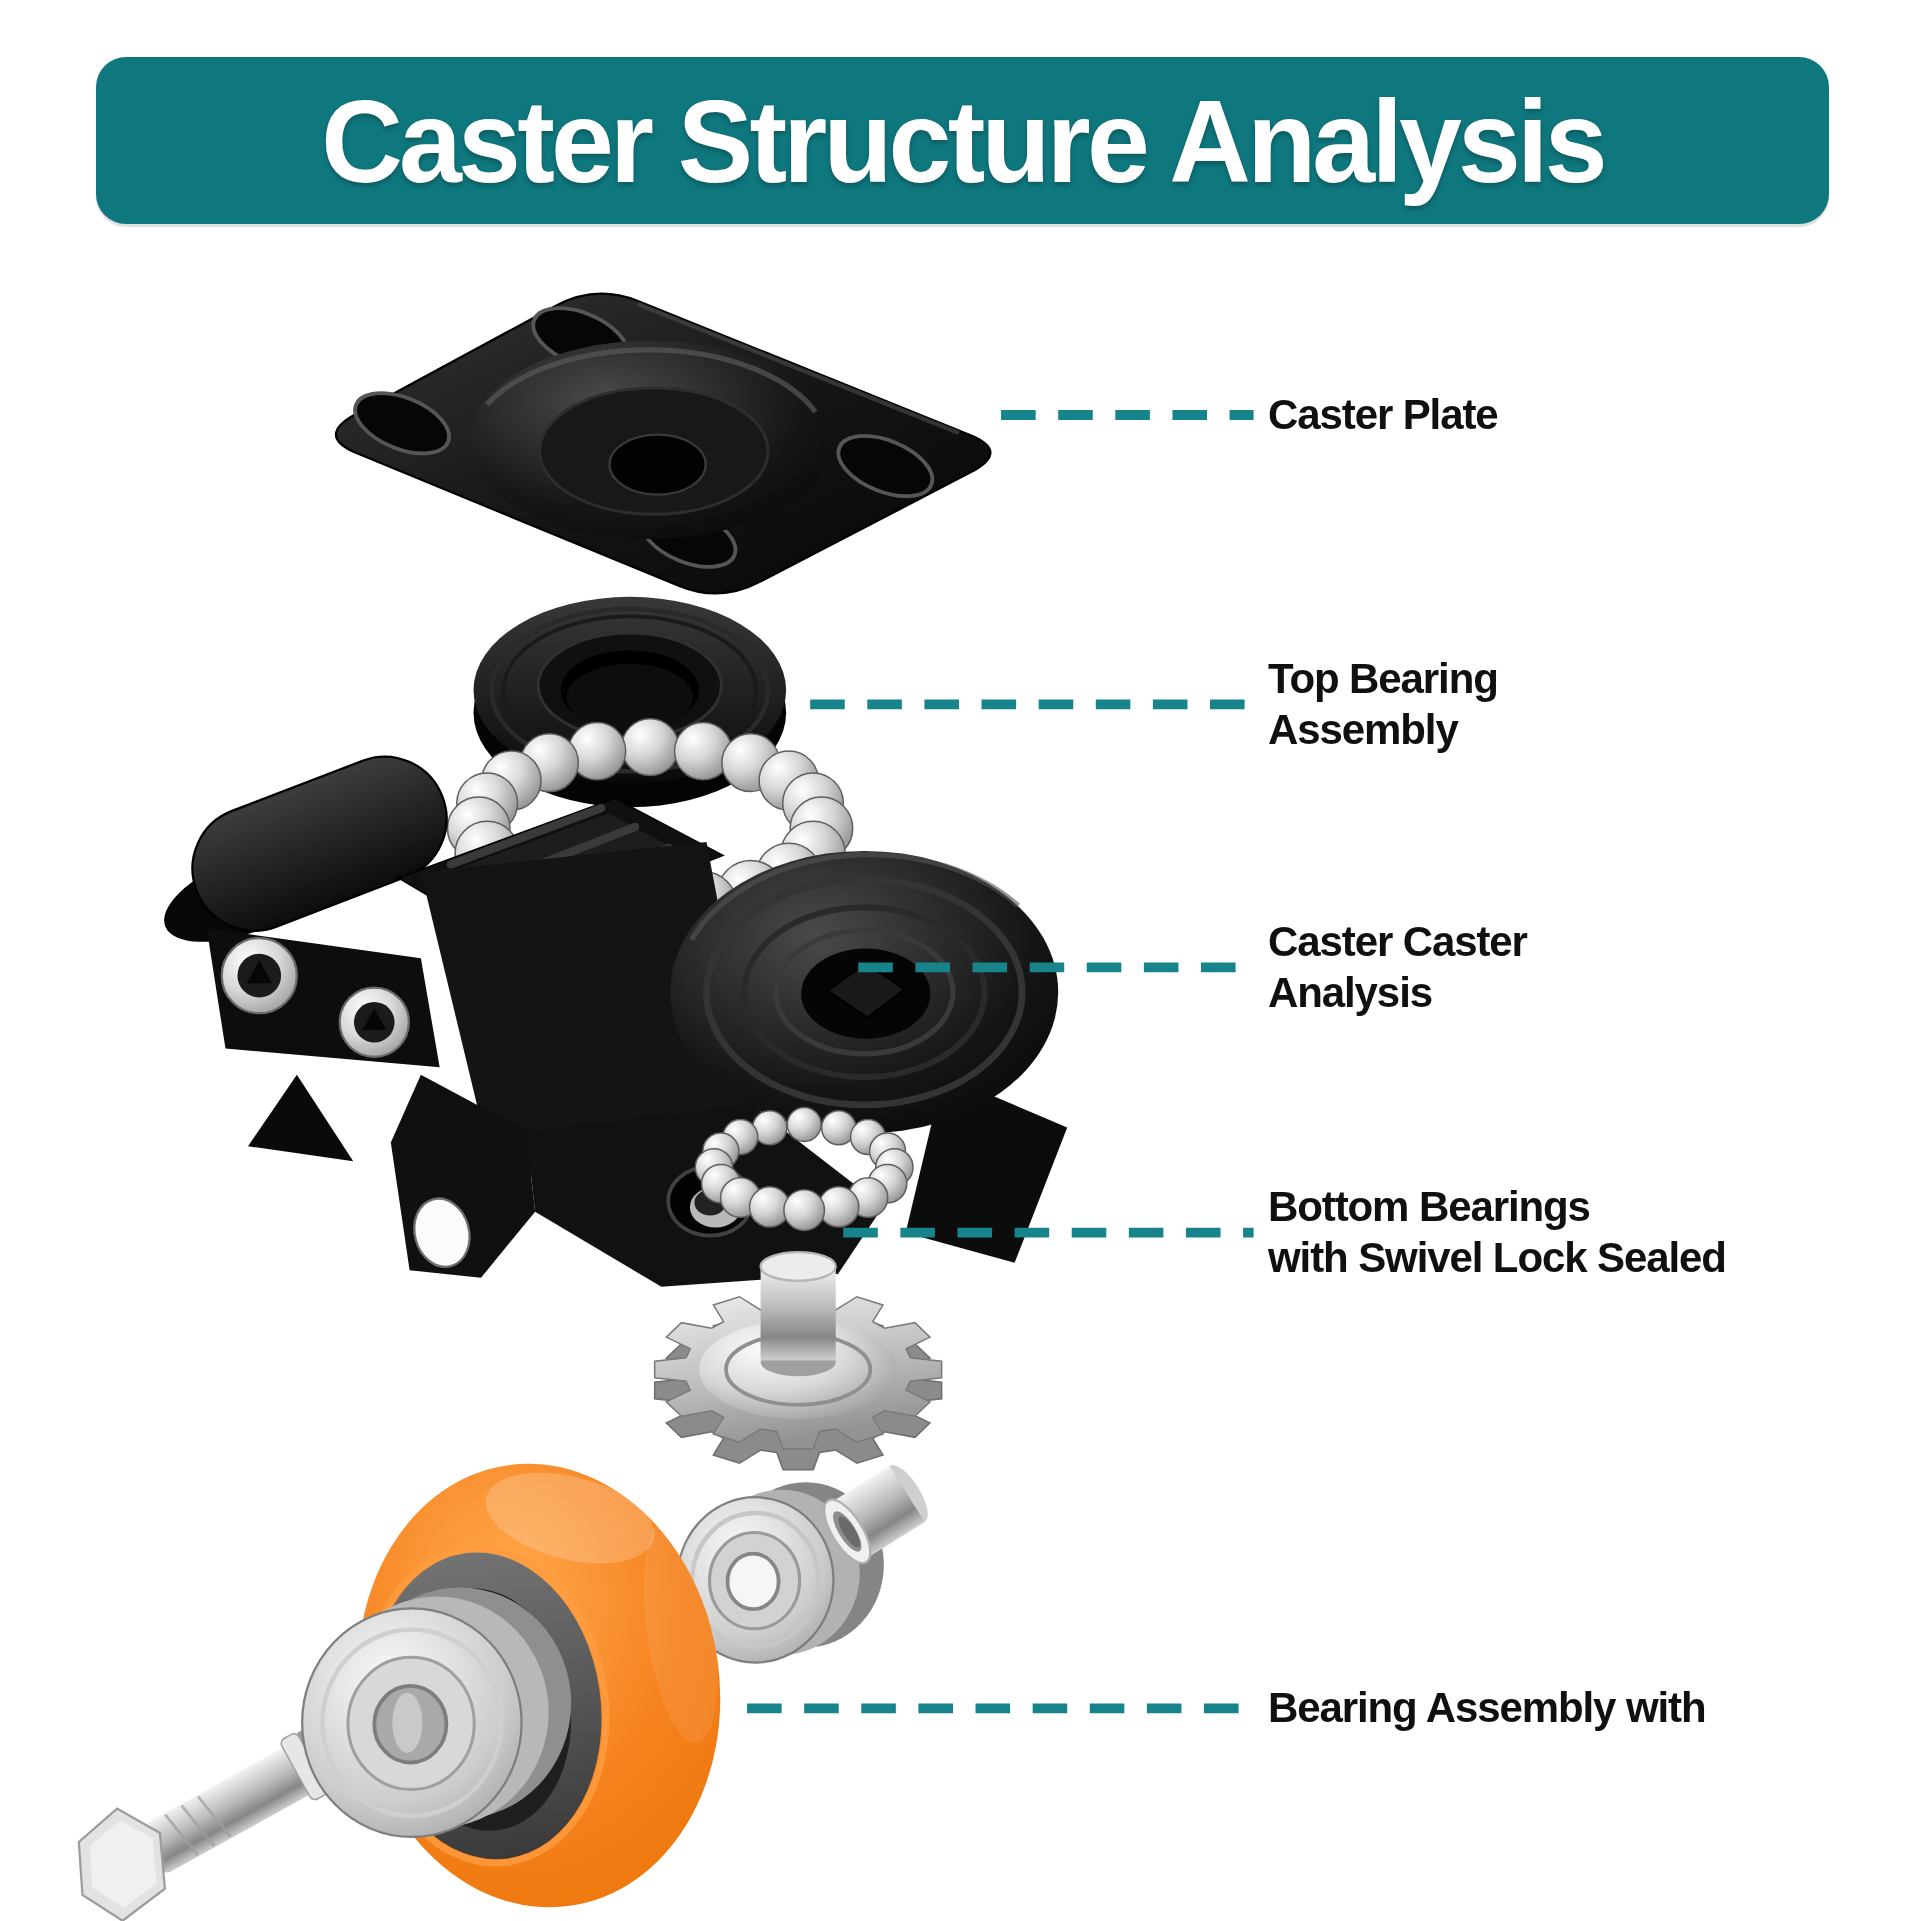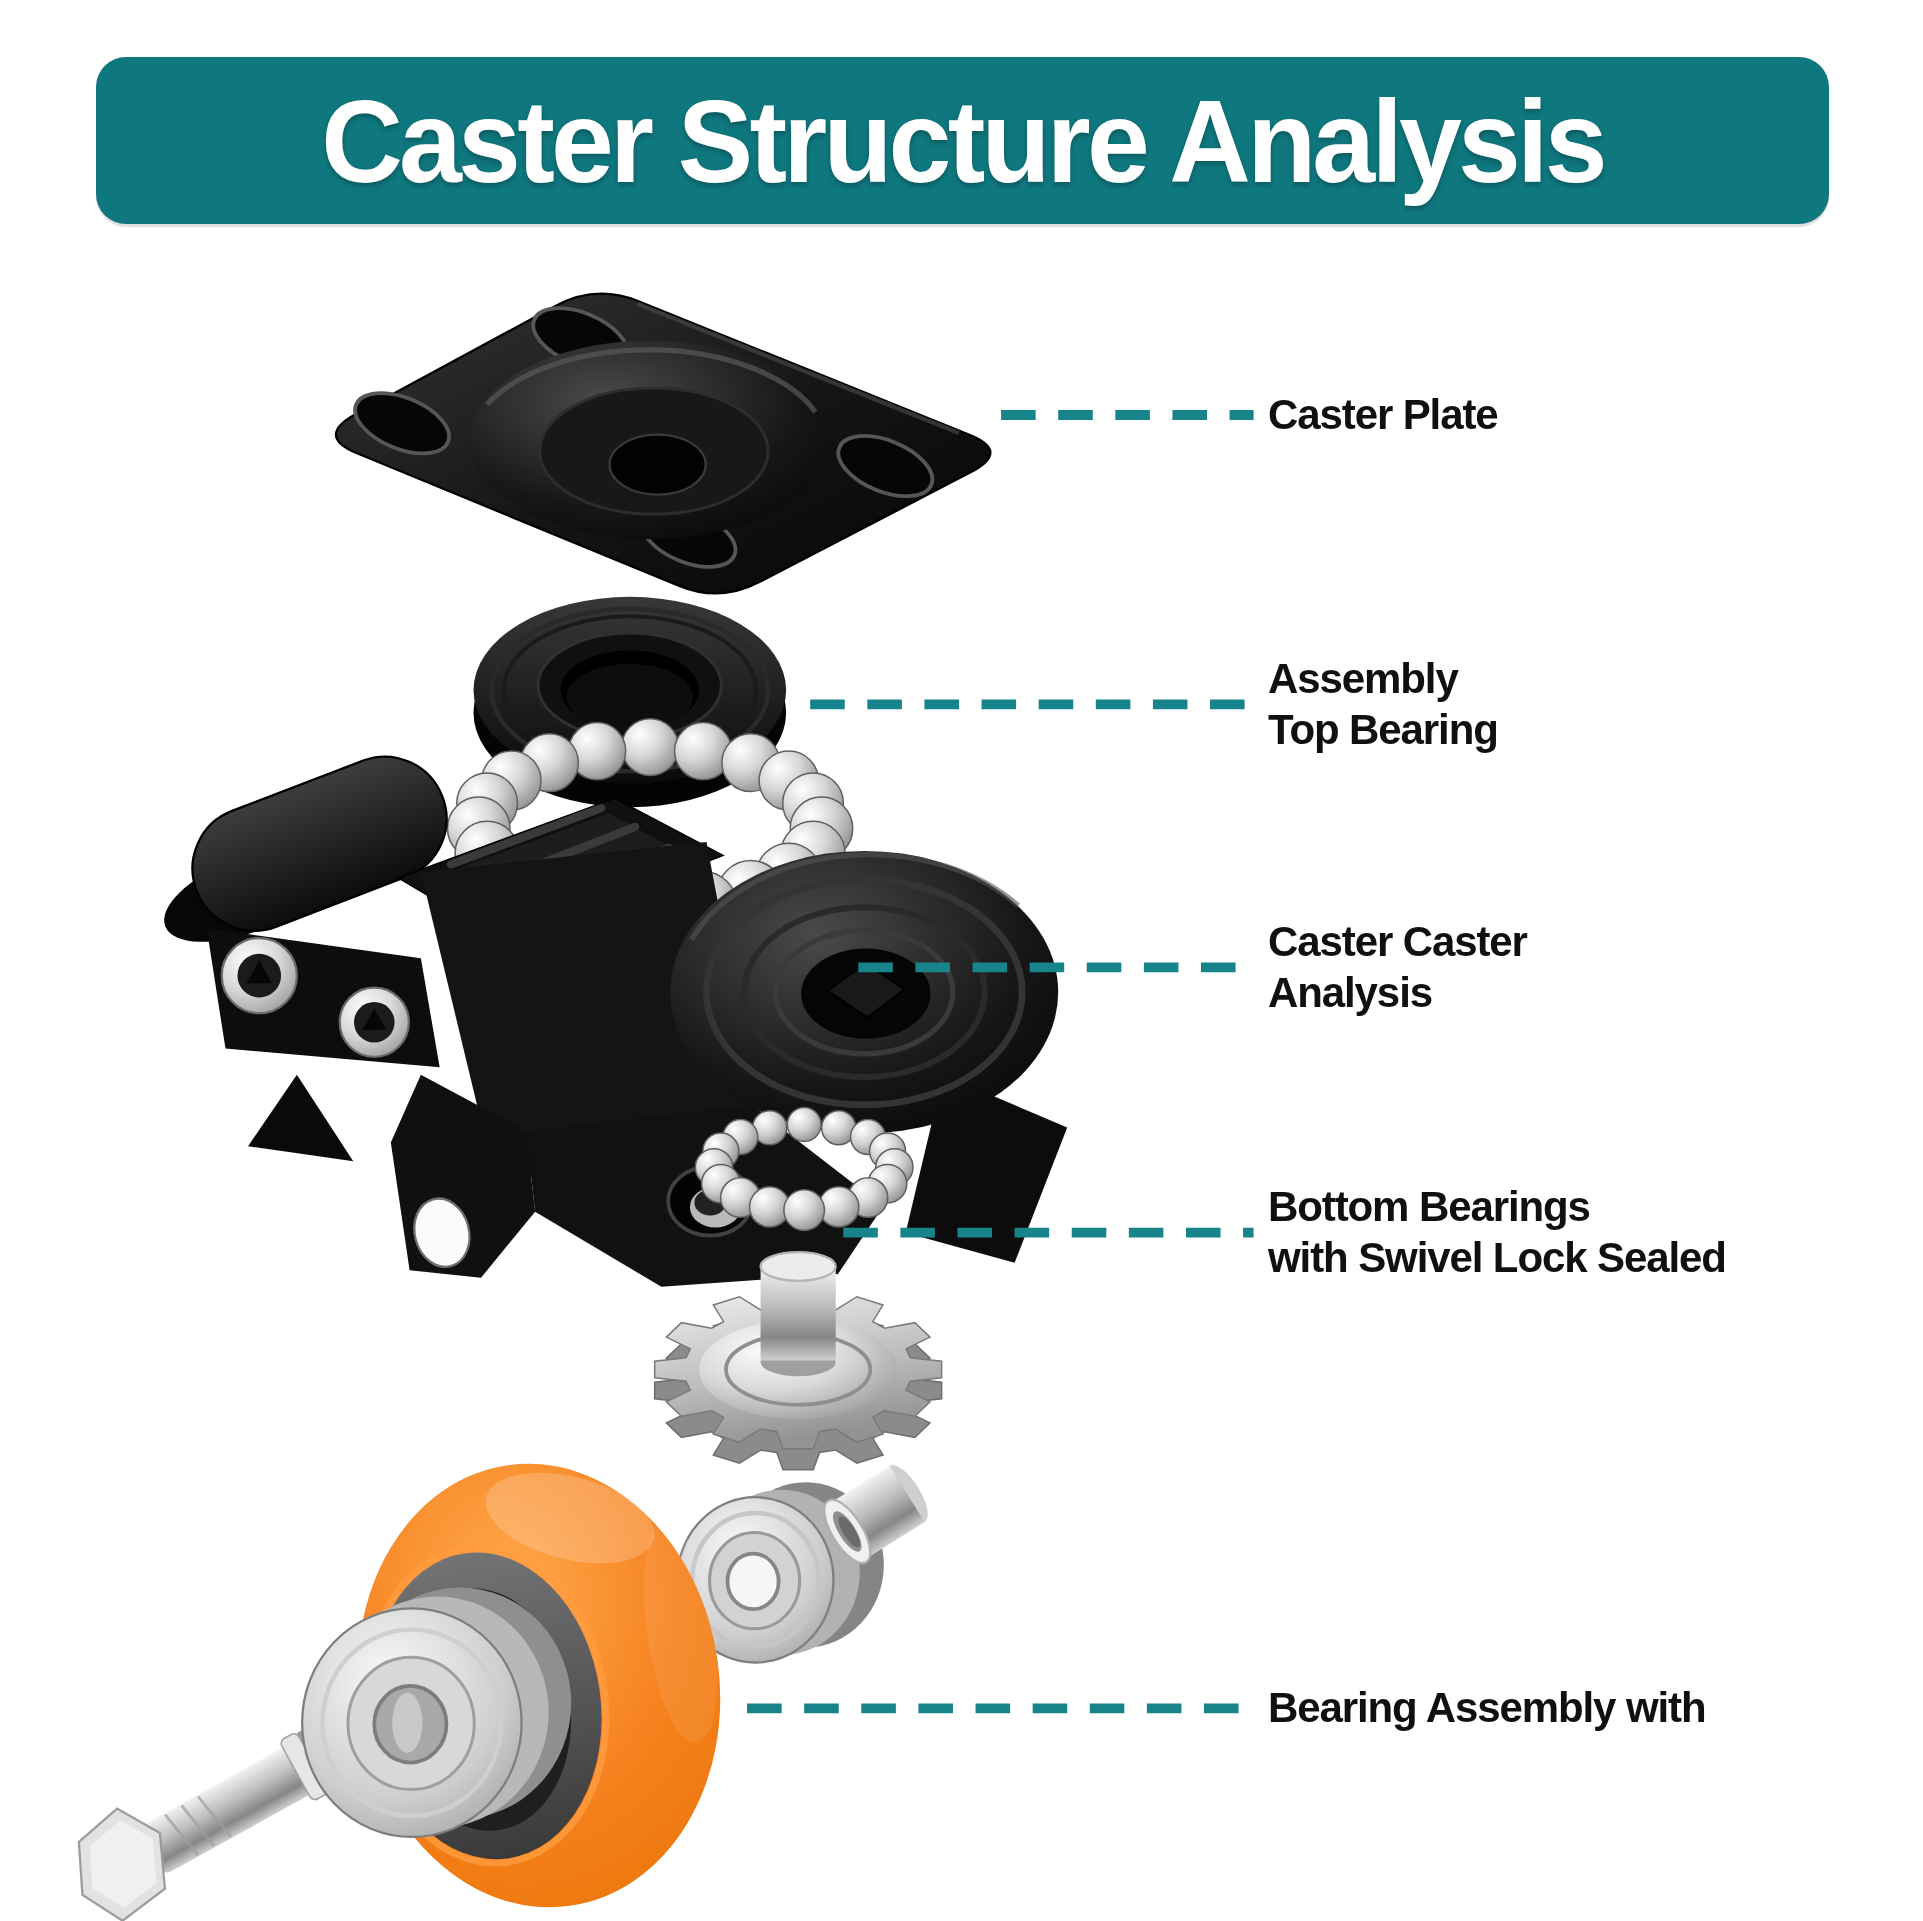--- a/index.html
+++ b/index.html
@@ -279,22 +279,22 @@
       <line class="leader" x1="1122" y1="1640" x2="1668" y2="1640"></line>
       <line class="leader" x1="994" y1="2273" x2="1668" y2="2273"></line>
     </g>
   </svg>
 
   <div class="part-label lbl-1">
     <span class="label-line">Caster Plate</span>
 
   </div>
   <div class="part-label lbl-2">
+    <span class="label-line">Top Bearing</span>
     <span class="label-line">Assembly</span>
-    <span class="label-line">Top Bearing</span>
   </div>
   <div class="part-label lbl-3">
     <span class="label-line">Caster Caster</span>
     <span class="label-line">Analysis</span>
   </div>
   <div class="part-label lbl-4">
     <span class="label-line">Bottom Bearings</span>
     <span class="label-line">with Swivel Lock Sealed</span>
   </div>
   <div class="part-label lbl-5">

